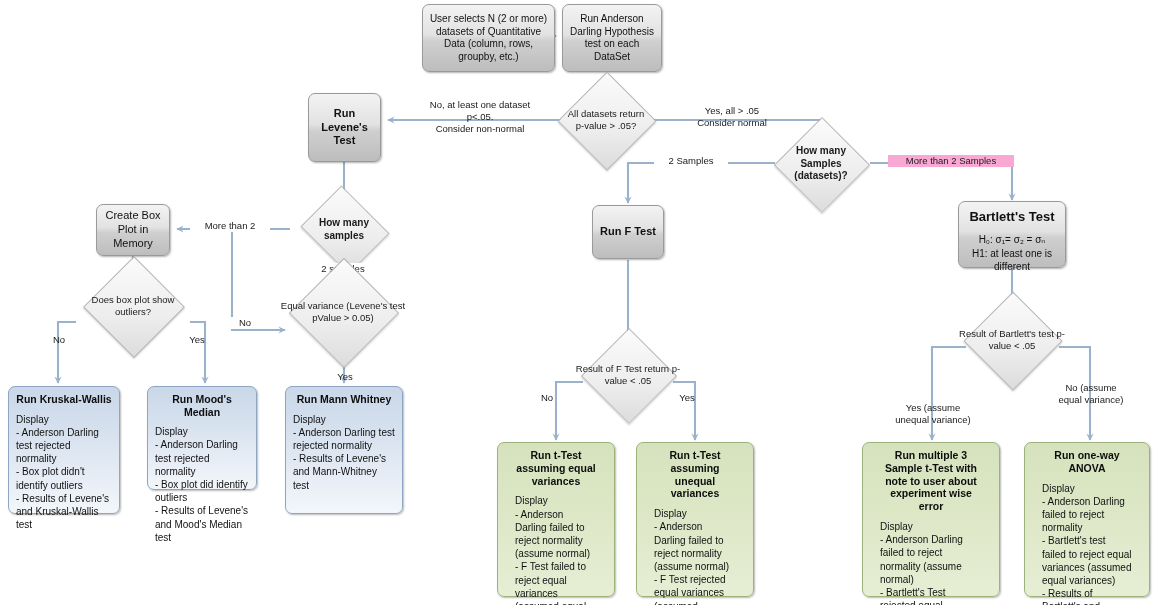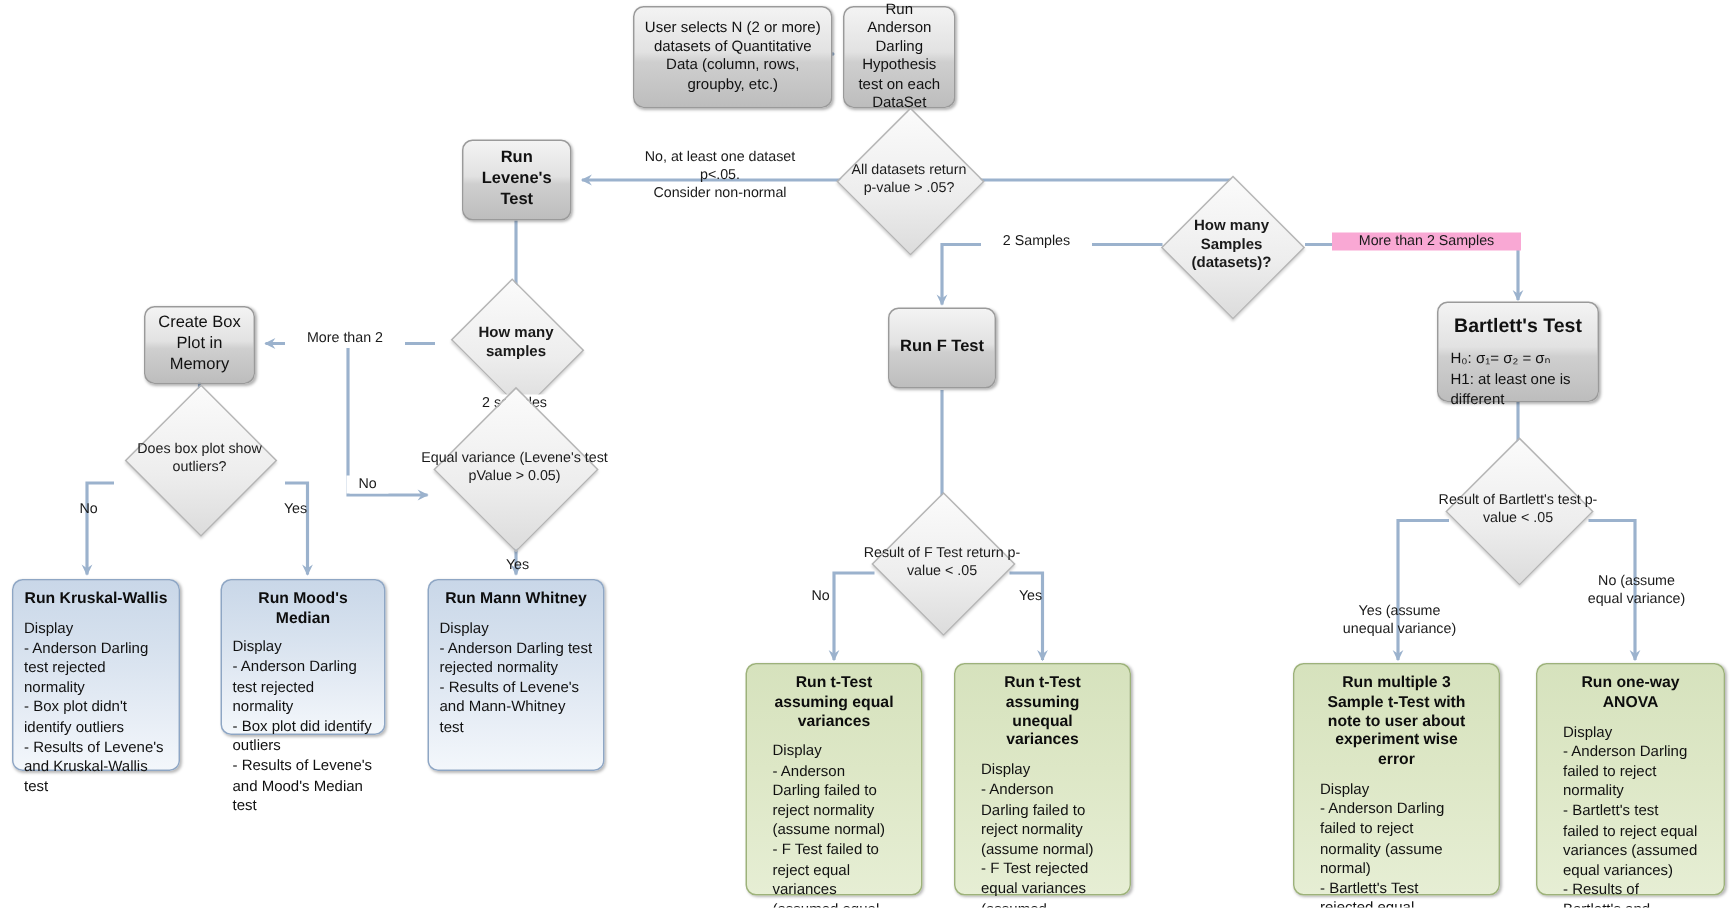--- a/index.html
+++ b/index.html
@@ -15,21 +15,21 @@
   
   .proc{
     border:1px solid #9a9a9a;border-radius:7px;
     background:linear-gradient(to bottom,#f3f3f3 0%,#e2e2e2 45%,#cfcfcf 55%,#bdbdbd 100%);
     box-shadow:1px 1px 2px rgba(0,0,0,.30);
     display:flex;align-items:center;justify-content:center;
     text-align:center;font-weight:bold;font-size:11px;color:#111;line-height:1.25;
   }
   .proc.withbody{display:block;padding:7px 8px 6px 8px;}
   .proc .ttl{font-weight:bold;font-size:13px;text-align:center;display:block;margin-bottom:8px;}
-  .proc .bdy{font-weight:normal;font-size:10px;text-align:left;line-height:1.35;display:block;}
+  .proc .bdy{font-weight:normal;font-size:10px;text-align:center;line-height:1.35;display:block;}
 
   
   .resblue{
     border:1px solid #8ea6c4;border-radius:7px;
     background:linear-gradient(to bottom,#c9d7e8 0%,#d6e1ee 35%,#e8eef6 75%,#f3f7fb 100%);
     box-shadow:1px 1px 2px rgba(0,0,0,.28);
     padding:6px 7px;box-sizing:border-box;
   }
   .resblue .ttl{display:block;font-weight:bold;font-size:10.5px;text-align:center;color:#0d0d0d;line-height:1.2;margin-bottom:7px;}
   .resblue .bdy{display:block;font-size:10px;line-height:1.32;color:#111;white-space:pre-line;}
@@ -112,35 +112,37 @@
       <path d="M966,347 L932,347 L932,440" marker-end="url(#ah)"></path>
 
       <path d="M1059,347 L1090,347 L1090,440" marker-end="url(#ah)"></path>
     </g>
   </svg>
 
   <div class="node proc" style="left:422px;top:4px;width:133px;height:68px;padding:4px 6px;">
     <span style="font-weight:normal;font-size:10px;">User selects N (2 or more) datasets of Quantitative Data (column, rows, groupby, etc.)</span>
   </div>
 
-  <div class="node proc" style="left:562px;top:4px;width:75px;height:68px;padding:4px 6px;">
+  <div class="node proc" style="left:562px;top:4px;width:100px;height:68px;padding:4px 6px;">
     <span style="font-weight:normal;font-size:10px;">Run Anderson Darling Hypothesis test on each DataSet</span>
   </div>
 
   <div class="dia" style="left:572px;top:86px;width:68px;height:68px;">
     <div class="shape"></div>
     <div class="txt">All datasets return p-value &gt; .05?</div>
   </div>
 
   <div class="elabel" style="left:396px;top:99px;width:168px;">No, at least one dataset
 p&lt;.05.
 Consider non-normal</div>
 
-
-  <div class="node proc" style="left:308px;top:93px;width:73px;height:54px;">
+  <div class="elabel" style="left:672px;top:105px;width:120px;">Yes, all &gt; .05
+Consider normal</div>
+
+  <div class="node proc" style="left:308px;top:93px;width:73px;height:69px;">
     <span>Run Levene's Test</span>
   </div>
 
   <div class="dia bold" style="left:788px;top:131px;width:66px;height:66px;">
     <div class="shape"></div>
     <div class="txt">How many Samples (datasets)?</div>
   </div>
 
   <div class="elabel" style="left:654px;top:155px;width:74px;background:#fff;">2 Samples</div>
   <div class="elabel" style="left:888px;top:155px;width:126px;background:#f9a8d4;">More than 2 Samples</div>

